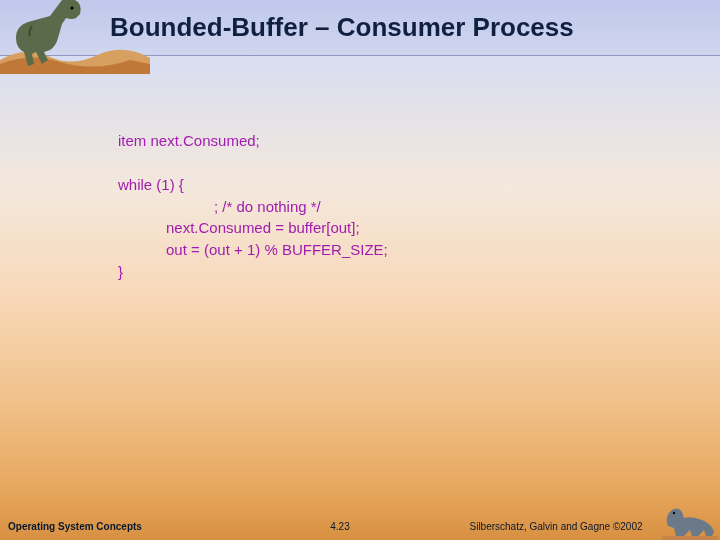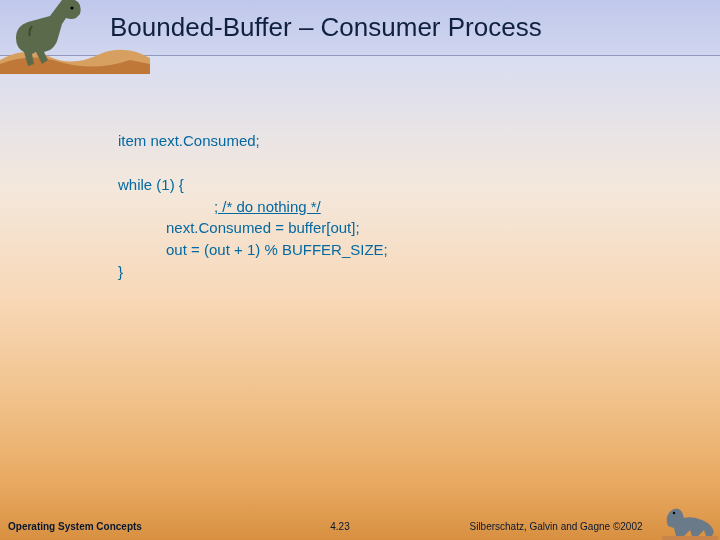--- a/index.html
+++ b/index.html
@@ -26,21 +26,21 @@
     height: 56px;
     background: linear-gradient(to bottom, #c0c8ec 0%, #d0d6ee 100%);
     border-bottom: 1px solid #9098c0;
   }
 
   .title {
     position: absolute;
     top: 12px;
     left: 110px;
     font-size: 26px;
-    font-weight: normal;
+    font-weight: bold;
     color: #102040;
   }
 
   .dino-top {
     position: absolute;
     top: -6px;
     left: 2px;
     width: 100px;
     height: 78px;
     z-index: 2;
@@ -53,26 +53,26 @@
     width: 150px;
     height: 32px;
     z-index: 1;
   }
 
   .content {
     position: absolute;
     top: 130px;
     left: 118px;
     font-size: 15px;
-    color: #0369a1;
+    color: #a21caf;
     line-height: 1.45;
   }
   .content .decl { margin-bottom: 22px; }
   .content .i1 { padding-left: 48px; }
-  .content .i2 { padding-left: 96px; text-decoration: underline; }
+  .content .i2 { padding-left: 96px; }
 
   .footer {
     position: absolute;
     bottom: 6px;
     left: 0;
     width: 100%;
     height: 26px;
     display: flex;
     align-items: flex-end;
     justify-content: space-between;

